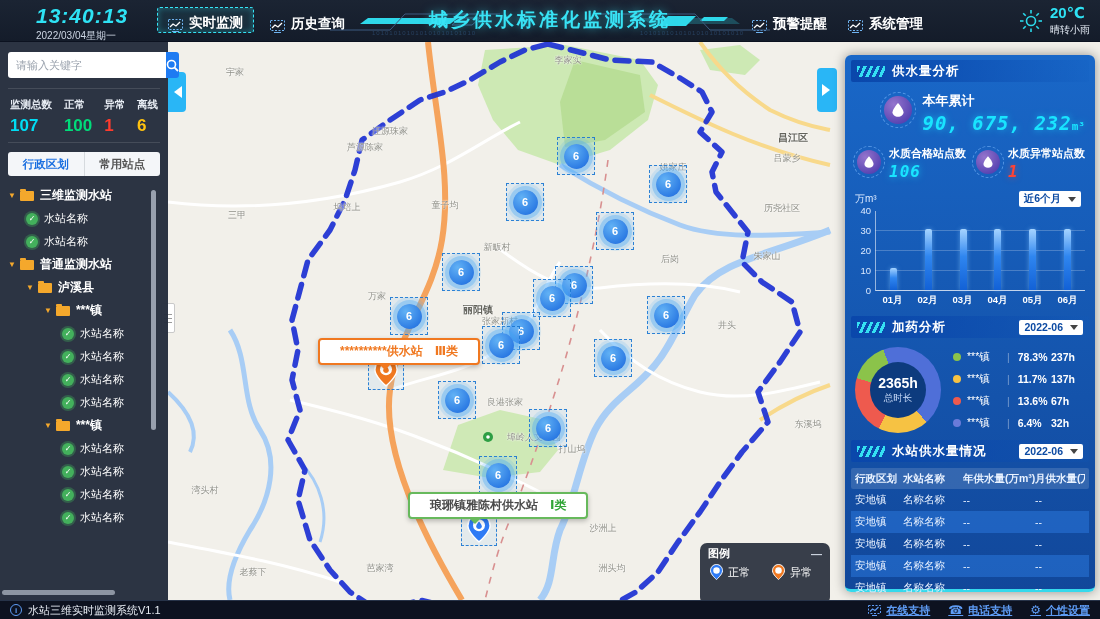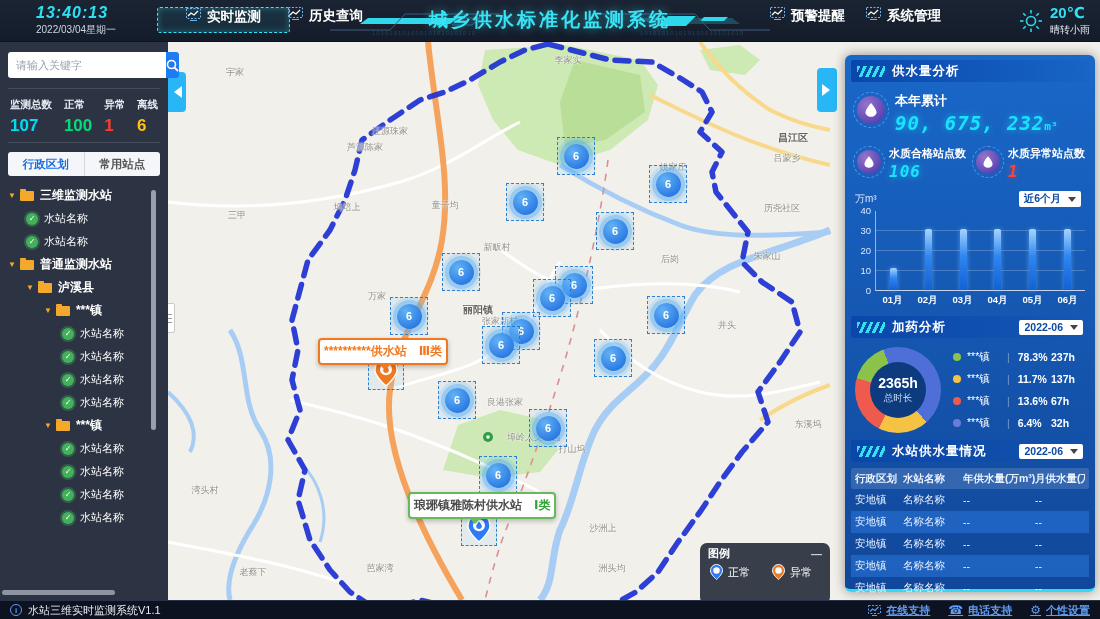--- a/index.html
+++ b/index.html
@@ -3,42 +3,42 @@
 <meta charset="utf-8">
 <style>
   * { margin:0; padding:0; box-sizing:border-box; }
   html,body { width:1100px; height:619px; overflow:hidden; }
   body { font-family:"Liberation Sans","DejaVu Sans",sans-serif; background:#10151f; }
   .app { position:relative; width:1100px; height:619px; overflow:hidden; background:#10151f; }
 
   
   .topbar { position:absolute; left:0; top:0; width:1100px; height:42px; background:linear-gradient(180deg,#1b2433,#141c2a); z-index:20; border-bottom:1px solid #0c1220; }
   .time-block { position:absolute; left:36px; top:4px; }
-  .time-now { color:#2ee2f4; font-size:16px; font-weight:bold; font-style:italic; letter-spacing:1px; }
+  .time-now { color:#2ee2f4; font-size:21px; font-weight:bold; font-style:italic; letter-spacing:1px; }
   .time-date { color:#cdd6e4; font-size:10px; margin-top:1px; }
-  .nav-item { position:absolute; top:7px; height:26px; display:flex; align-items:flex-start; gap:6px; color:#fff; font-size:13.5px; font-weight:bold; padding:0 28px; cursor:pointer; }
+  .nav-item { position:absolute; top:7px; height:26px; display:flex; align-items:flex-end; gap:6px; color:#fff; font-size:13.5px; font-weight:bold; padding:0 10px; cursor:pointer; }
   .nav-item.active { border:1px dashed #35e6f7; border-radius:3px; background:rgba(53,230,247,.08); box-shadow:0 0 6px rgba(53,230,247,.35) inset; }
   .nav-1 { left:157px; } .nav-2 { left:260px; } .nav-3 { left:742px; } .nav-4 { left:838px; }
   .main-title { position:absolute; left:0; right:0; top:7px; text-align:center; color:#38e3f5; font-size:19px; font-weight:bold; letter-spacing:3px; text-shadow:0 0 10px rgba(56,227,245,.55); z-index:2; }
   .deco { position:absolute; top:0; height:42px; z-index:1; }
   .deco-l { left:330px; } .deco-r { left:600px; }
   .binary { position:absolute; top:30px; font-size:6px; color:#27405f; letter-spacing:1px; }
   .bin-l { left:372px; } .bin-r { left:640px; }
   .weather { position:absolute; right:10px; top:4px; display:flex; align-items:center; gap:7px; }
   .w-temp { color:#2ee2f4; font-size:15px; font-weight:bold; }
   .w-desc { color:#e6edf7; font-size:10px; margin-top:1px; }
 
   
   .map-wrap { position:absolute; left:0; top:42px; width:1100px; height:558px; background:#f2f0ea; overflow:hidden; }
   .place { position:absolute; font-size:9px; color:#8f8f87; white-space:nowrap; transform:translate(-50%,-50%); text-shadow:0 0 2px #fff,0 0 2px #fff; }
   .place.town { font-size:10px; color:#63635c; font-weight:bold; }
   .marker { position:absolute; width:38px; height:38px; margin:-19px 0 0 -19px; border:1px dashed rgba(25,118,210,.9); background:rgba(144,202,249,.18); display:flex; align-items:center; justify-content:center; cursor:pointer; }
   .m-dot { width:25px; height:25px; border-radius:50%; background:radial-gradient(circle at 35% 30%,#62b2f5,#1766dd); color:#fff; font-size:11px; font-weight:bold; display:flex; align-items:center; justify-content:center; box-shadow:0 0 0 4px rgba(66,165,245,.35),0 0 0 7px rgba(66,165,245,.15); }
   .pin-box { position:absolute; width:36px; height:36px; border:1px dashed rgba(25,118,210,.9); background:rgba(144,202,249,.15); display:flex; align-items:flex-start; justify-content:center; padding-top:2px; cursor:pointer; }
-  .popup { position:absolute; background:#fff; border-radius:4px; padding:3px 4px; font-size:12px; font-weight:bold; white-space:nowrap; display:flex; gap:12px; align-items:flex-start; box-shadow:0 2px 5px rgba(0,0,0,.25); z-index:4; }
+  .popup { position:absolute; background:#fff; border-radius:4px; padding:3px 20px; font-size:12px; font-weight:bold; white-space:nowrap; display:flex; gap:12px; align-items:flex-start; box-shadow:0 2px 5px rgba(0,0,0,.25); z-index:4; }
   .popup.orange { border:2px solid #f07820; color:#f07820; }
   .popup.green { border:2px solid #67b95c; color:#4a4a4a; }
   .popup.green .grade { color:#31a537; }
   .popup:after { content:""; position:absolute; bottom:-7px; left:58px; border:7px solid transparent; border-bottom:none; }
   .popup.orange:after { border-top:7px solid #f07820; }
   .popup.green:after { border-top:7px solid #67b95c; }
   .map-legend { position:absolute; left:700px; top:501px; width:130px; height:61px; background:rgba(40,47,60,.92); border-radius:7px; color:#fff; z-index:5; }
   .leg-head { display:flex; justify-content:space-between; align-items:center; padding:3px 8px 1px; font-size:11px; font-weight:bold; }
   .leg-min { color:#cfd6e2; cursor:pointer; font-weight:bold; }
   .leg-items { display:flex; gap:22px; padding:2px 10px; }
@@ -77,21 +77,21 @@
   .v-scroll { position:absolute; right:12px; top:148px; width:5px; height:240px; background:#98a0ae; border-radius:3px; cursor:pointer; }
   .h-scroll { position:absolute; left:2px; bottom:5px; width:113px; height:5px; background:#8d95a2; border-radius:3px; cursor:pointer; }
 
   
   .panel { position:absolute; left:845px; top:55px; width:250px; height:537px; background:linear-gradient(180deg,rgba(18,99,199,.97),rgba(10,66,152,.97)); border-radius:6px; z-index:12; box-shadow:0 0 12px rgba(0,0,0,.4); border-bottom:3px solid #35d9ec; }
   .sec-head { height:22px; margin:5px 6px 0; background:linear-gradient(90deg,#0a47ab,rgba(14,90,190,.15)); display:flex; align-items:center; padding:0 6px; border-radius:2px; }
   .stripes { width:28px; height:11px; background:repeating-linear-gradient(115deg,#35e0f2 0 3px,transparent 3px 6px); margin-right:7px; flex:none; }
   .sec-title { color:#fff; font-weight:bold; font-size:12.5px; flex:1; letter-spacing:1px; }
   .select { background:#fff; color:#0c4aa2; font-size:10.5px; font-weight:bold; padding:1px 5px; border-radius:2px; display:flex; align-items:center; gap:7px; cursor:pointer; }
   .caret { width:0; height:0; border:4px solid transparent; border-top:5px solid #444; margin-top:4px; }
-  .year-row { display:flex; align-items:flex-start; gap:10px; padding:10px 10px 2px 12px; }
+  .year-row { display:flex; align-items:flex-start; gap:10px; padding:10px 10px 2px 12px;justify-content:flex-end; }
   .icon-drop { width:28px; height:28px; border-radius:50%; background:radial-gradient(circle at 35% 30%,#9575cd,#4433a8); display:flex; align-items:center; justify-content:center; outline:1px dashed rgba(130,190,255,.55); outline-offset:3px; flex:none; margin-top:4px; }
   .icon-drop.small { width:24px; height:24px; }
   .year-label { color:#fff; font-size:13px; font-weight:bold; }
   .digital { font-family:"DejaVu Sans Mono",monospace; font-weight:bold; font-style:italic; color:#19e4ff; letter-spacing:1px; text-shadow:0 0 7px rgba(25,228,255,.6); }
   .year-value { font-size:19px; margin-top:2px; }
   .unit { font-size:11px; font-style:normal; letter-spacing:0; }
   .quality-row { display:flex; padding:10px 8px 0 12px; gap:8px; }
   .q-cell { display:flex; gap:8px; flex:1; align-items:flex-start; }
   .q-label { color:#fff; font-size:11px; font-weight:bold; white-space:nowrap; }
   .q-value { font-size:16px; margin-top:1px; }

